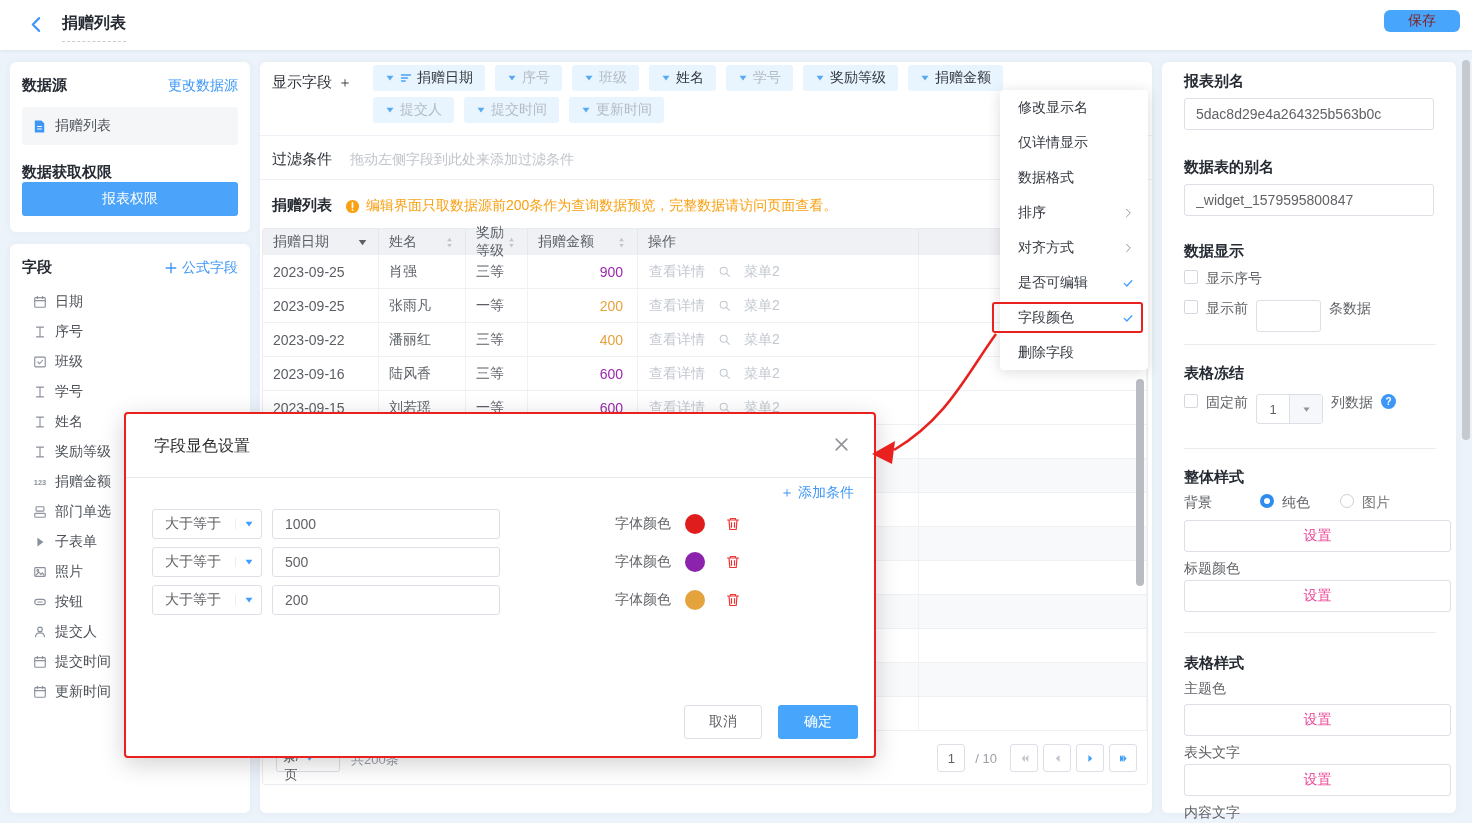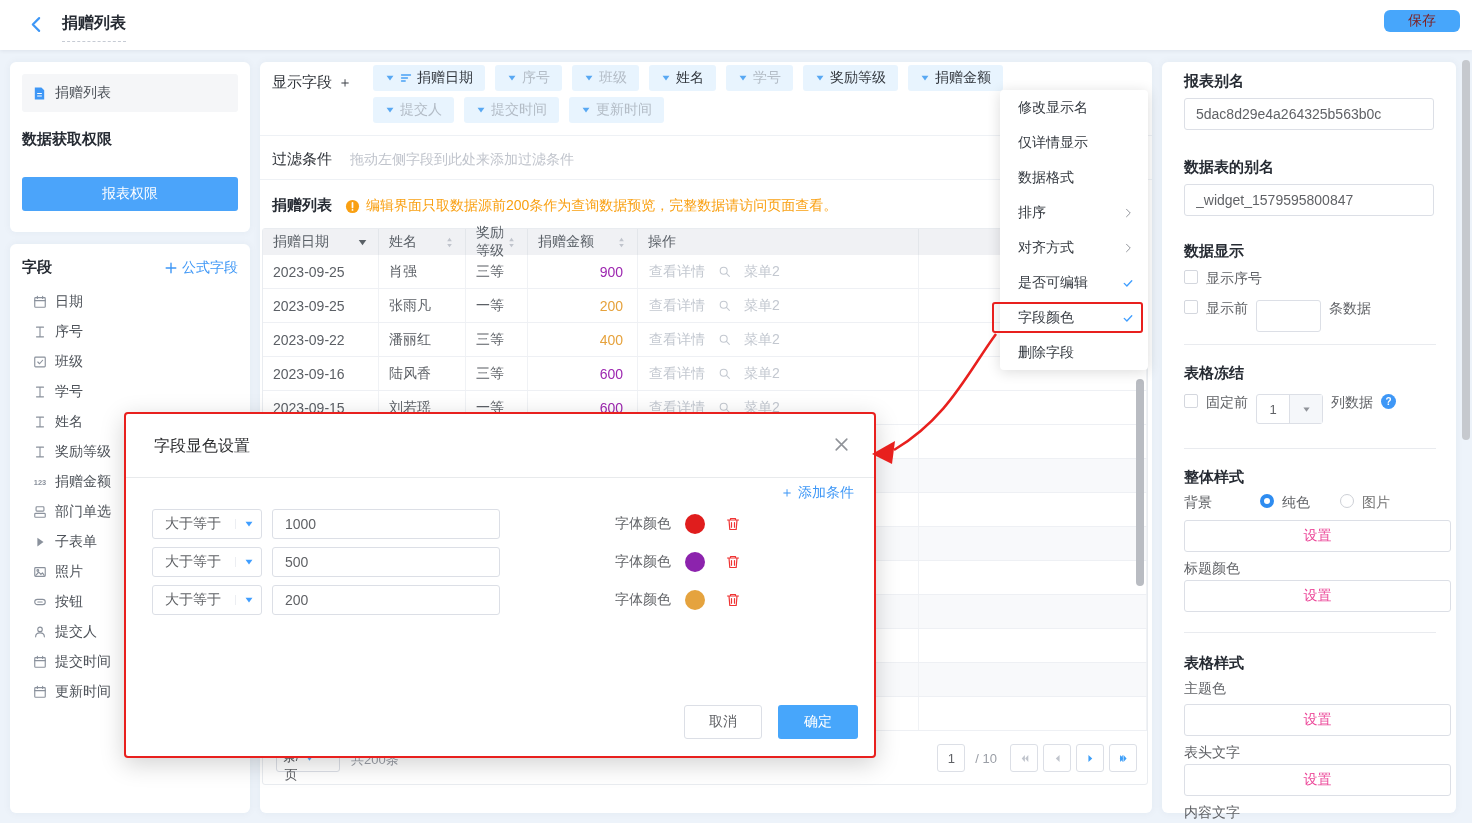--- a/index.html
+++ b/index.html
@@ -20,21 +20,21 @@
   #main{left:260px;top:62px;width:892px;height:751px}
   #right{left:1162px;top:62px;width:294px;height:751px}
 
   
   .lt-head{display:flex;justify-content:space-between;align-items:center;padding:14px 12px 0 12px}
   .sec-title{font-size:15px;font-weight:bold;color:#262b33}
   .blue-link{font-size:14px;color:#3e97f6;cursor:pointer}
   .ds-item{margin:12px 12px 0 12px;height:38px;background:#f5f6f8;border-radius:3px;display:flex;align-items:center;padding:0 10px;font-size:14px;color:#4d5259}
   .ds-item .ic{color:#3e97f6;font-size:15px;margin-right:8px}
   .perm-title{padding:18px 12px 0 12px}
-  .perm-btn{display:block;margin:28px 12px 0 12px;width:216px;height:34px;background:#4ba4fa;color:#fff;border:0;border-radius:3px;font-size:14px;cursor:pointer}
+  .perm-btn{display:block;margin:0 12px 0 12px;width:216px;height:34px;background:#4ba4fa;color:#fff;border:0;border-radius:3px;font-size:14px;cursor:pointer}
   .field-list{margin-top:10px}
   .field-item{height:30px;display:flex;align-items:center;padding-left:22px;font-size:14px;color:#4d5259;cursor:grab}
   .field-item .ic{color:#8a919c;font-size:14px;margin-right:7px;width:16px;justify-content:center}
 
   
   .sec1{position:absolute;left:0;top:0;width:100%;height:74px;border-bottom:1px solid #eef1f5;padding:3px 12px 0 113px}
   .df-label{position:absolute;left:12px;top:11px;font-size:15px;color:#30343a;font-weight:500}
   .df-plus{color:#3d4148;font-size:14px;margin-left:6px}
   .chip-row{display:flex;gap:10px;margin-bottom:6px}
   .chip{height:26px;background:#e8f4fe;border-radius:3px;display:flex;align-items:center;padding:0 12px;font-size:14px;color:#b3bcc6;cursor:pointer;white-space:nowrap}
@@ -135,20 +135,24 @@
     <span class="back ic">
         <svg viewBox="0 0 16 16" fill="none" stroke="currentColor" stroke-width="1.3" stroke-linecap="round" stroke-linejoin="round">
           <path d="M10.5 2 4.5 8l6 6" stroke-width="2"></path>
         </svg>
       </span>
     <span class="pg-title">捐赠列表</span>
     <button class="save-btn">保存</button>
   </div>
 
   <div class="card" id="left-top">
+    <div class="lt-head">
+      <span class="sec-title">数据源</span>
+      <span class="blue-link">更改数据源</span>
+    </div>
     <div class="ds-item">
       <span class="ic">
           <svg viewBox="0 0 16 16">
             <path d="M3 1.5h7l3 3v10H3z" fill="currentColor"></path>
             <path d="M5.5 8h5M5.5 10.7h5" stroke="#fff" stroke-width="1.2"></path>
           </svg>
         </span>
       <span>捐赠列表</span>
     </div>
     <div class="lt-head perm-title">

